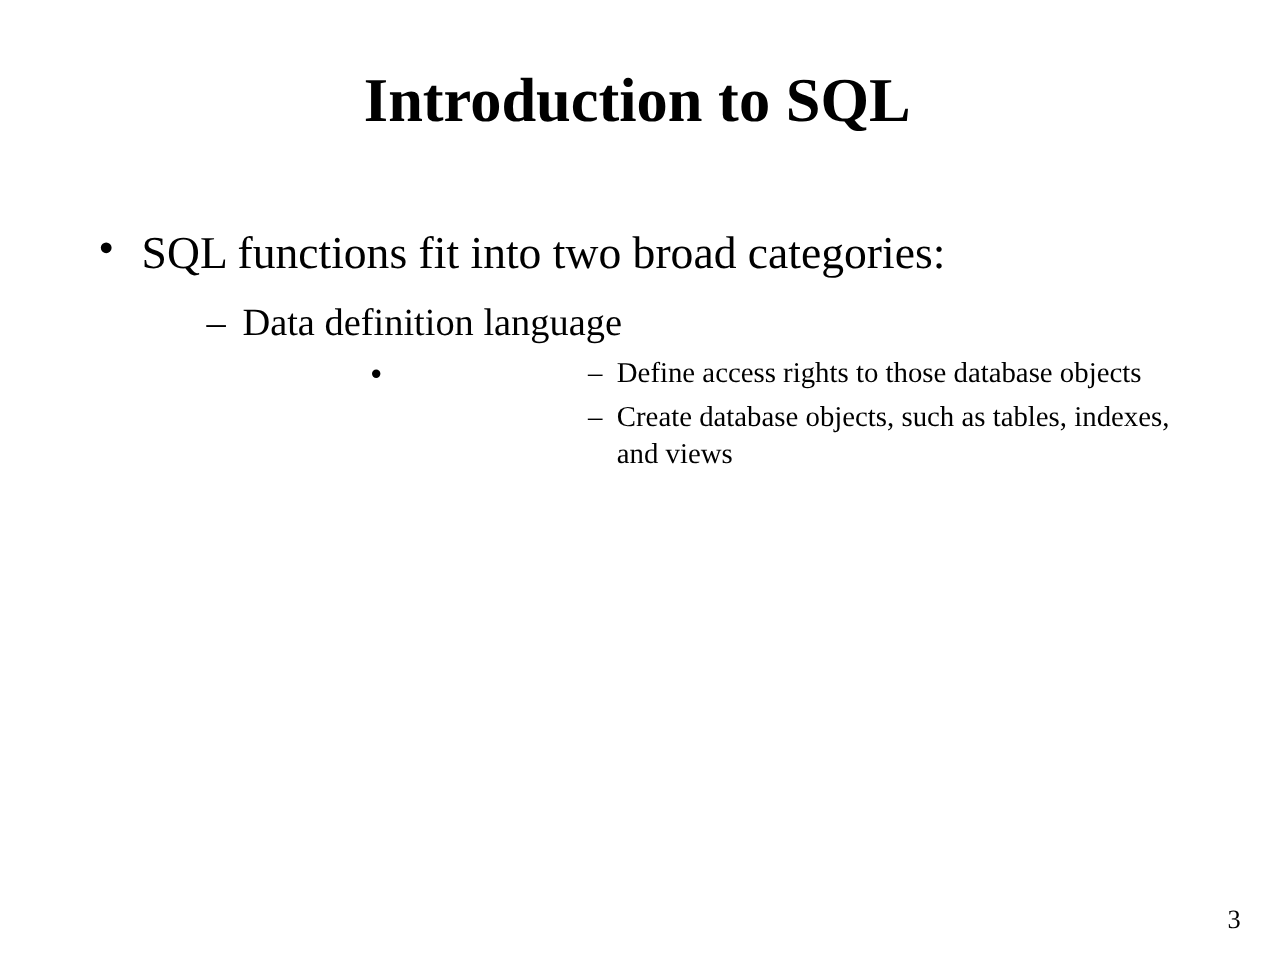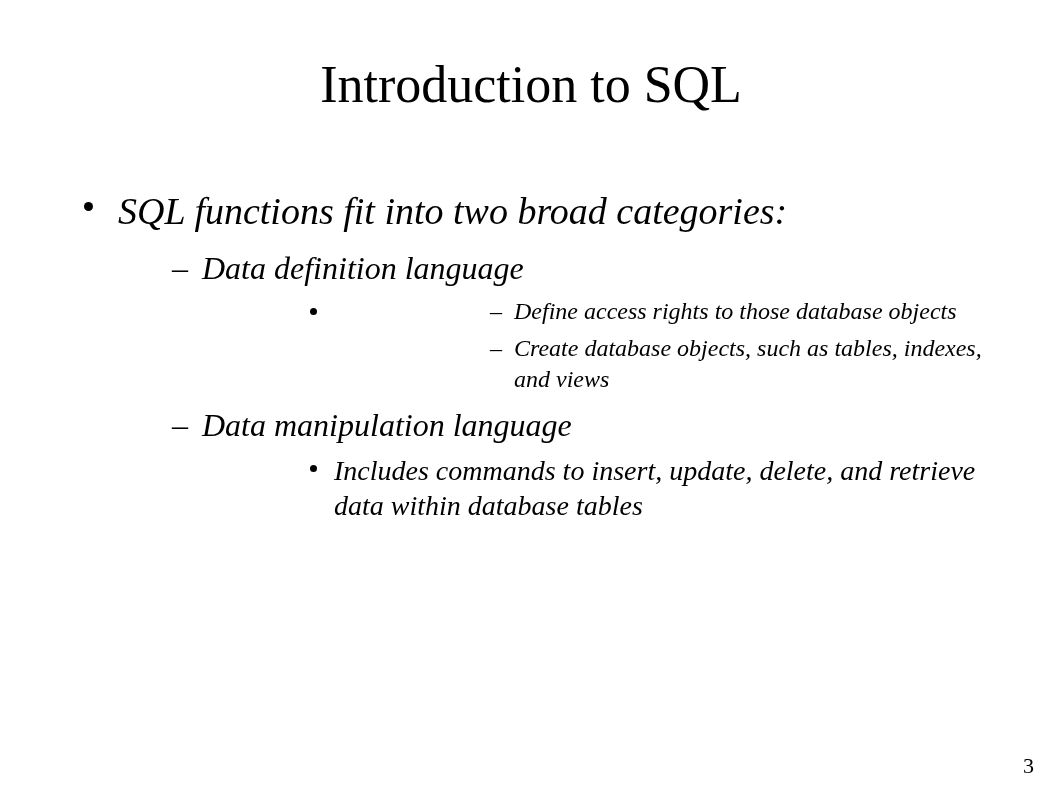--- a/index.html
+++ b/index.html
@@ -18,30 +18,30 @@
     height: 797px;
     box-sizing: border-box;
   }
   .title {
     position: absolute;
     top: 56px;
     left: 0;
     width: 100%;
     text-align: center;
     font-size: 52px;
-    font-weight: 400;
+    font-weight: 700;
     line-height: 1.1;
   }
   .body {
     position: absolute;
     top: 188px;
     left: 72px;
     right: 72px;
   }
-  ul { margin: 0; padding: 0; list-style: none; font-style: italic; }
+  ul { margin: 0; padding: 0; list-style: none; }
 
   
   .lvl1 > li {
     position: relative;
     padding-left: 46px;
     font-size: 38px;
     line-height: 1.22;
     margin-bottom: 14px;
   }
   .lvl1 > li::before {
@@ -145,28 +145,20 @@
                   <li>
                     <span>Define access rights to those database objects</span>
                   </li>
                   <li>
                     <span>Create database objects, such as tables, indexes, and views</span>
                   </li>
                 </ul>
               </li>
             </ul>
           </li>
-          <li>
-            <span>Data manipulation language</span>
-            <ul class="lvl3">
-              <li>
-                <span>Includes commands to insert, update, delete, and retrieve data within database tables</span>
-              </li>
-            </ul>
-          </li>
         </ul>
       </li>
     </ul>
   </div>
 
   <div class="page-number">3</div>
 
 </div>
 
 </body></html>

